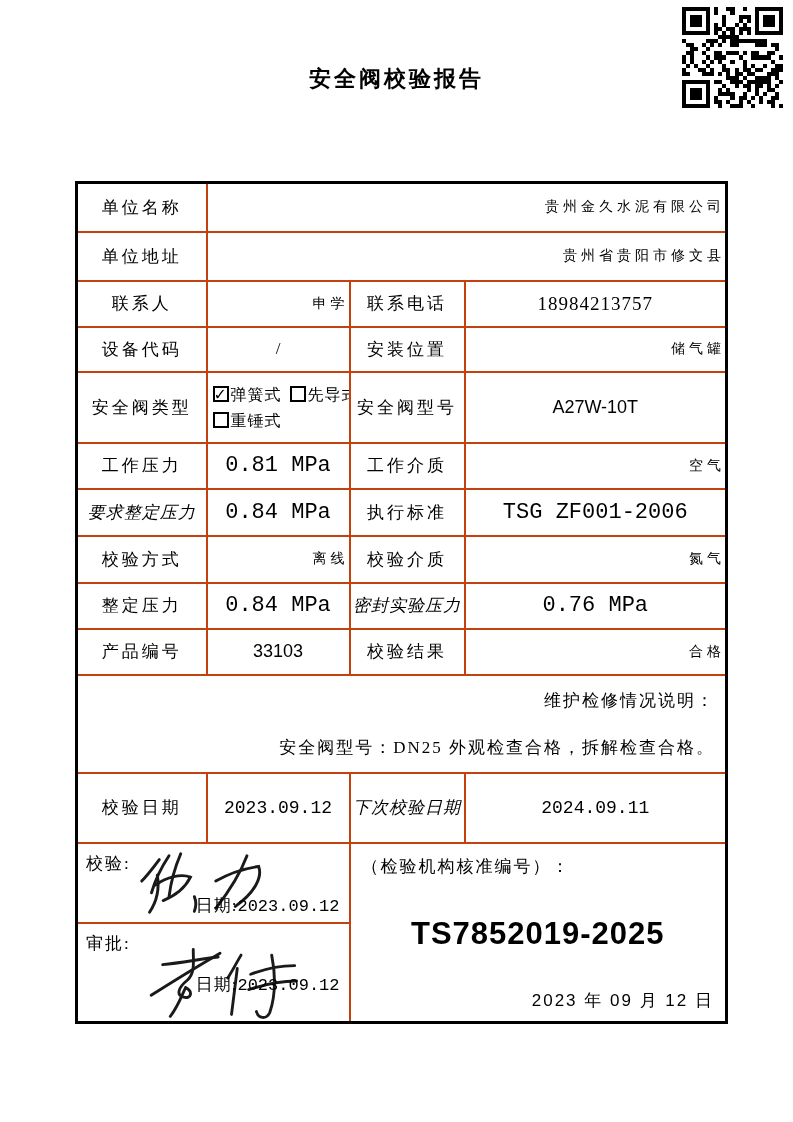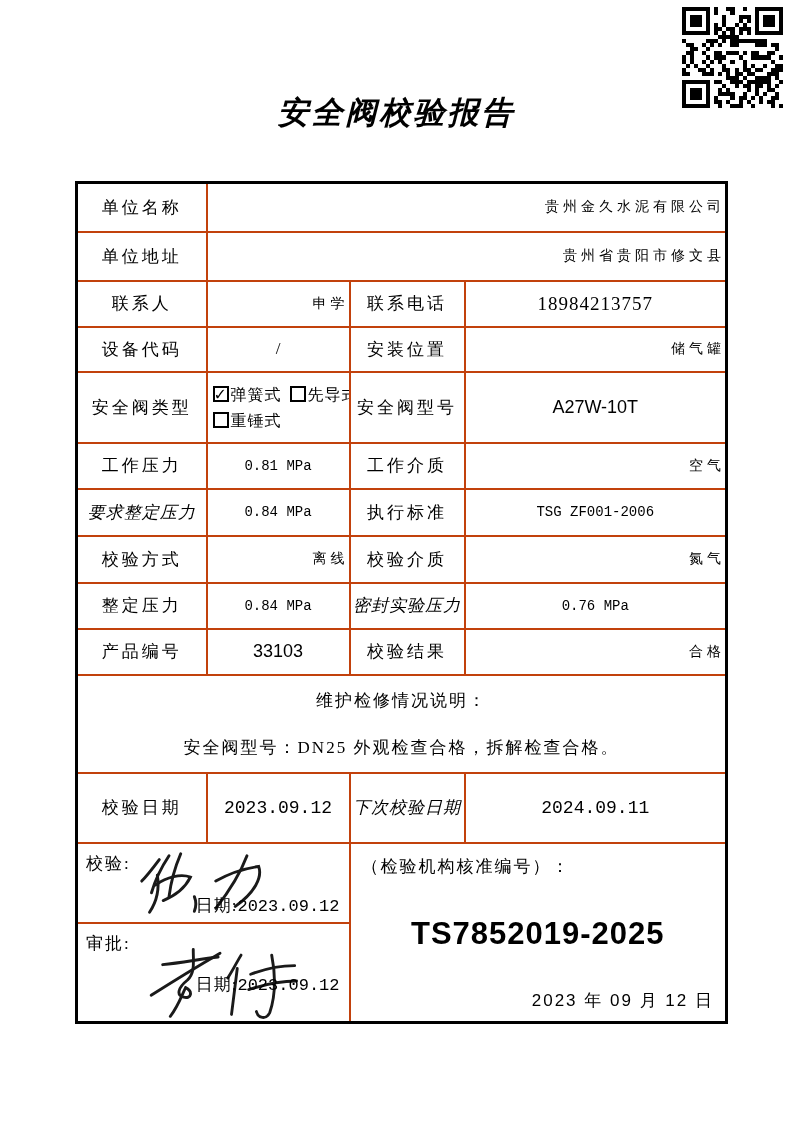--- a/index.html
+++ b/index.html
@@ -1,22 +1,22 @@
 <!DOCTYPE html>
 <html><head>
 <meta charset="utf-8">
 <style>
   html,body{margin:0;padding:0;background:#fff;}
   .page{
     position:relative;width:793px;height:1122px;background:#fff;overflow:hidden;
     font-family:"Liberation Serif","DejaVu Serif",serif;color:#000;
   }
   .title{
-    position:absolute;top:92px;left:0;width:100%;text-align:center;
-    font-size:31px;font-weight:bold;letter-spacing:3px;margin:0;font-style:italic;
+    position:absolute;top:64px;left:0;width:100%;text-align:center;
+    font-size:22px;font-weight:bold;letter-spacing:3px;margin:0;
   }
   .report-no{
     position:absolute;top:147px;right:133px;font-size:17px;letter-spacing:1px;
   }
   .report-no .mono{font-size:17px;}
   .qr{position:absolute;top:7px;right:7px;width:107px;height:101px;}
   .qr svg{width:100%;height:100%;display:block;}
 
   table.report{
     position:absolute;left:75px;top:181px;width:650px;
@@ -24,39 +24,39 @@
   }
   td{
     border:2px solid #c2410c;text-align:center;vertical-align:middle;
     font-size:17px;padding:0;overflow:hidden;
   }
   .lbl{letter-spacing:3px;}
   .ls1{letter-spacing:1px;font-style:italic;}
   .cn{letter-spacing:4px;font-size:14px;text-align:right;}
   .mono{font-family:"Liberation Mono","DejaVu Sans Mono",monospace;letter-spacing:0;}
   .sans{font-family:"Liberation Sans","DejaVu Sans",sans-serif;letter-spacing:0;}
-  .val-mono{font-size:14px;}
+  .val-mono{font-size:22px;}
   .val-sans{font-size:18px;}
   .phone{font-size:19px;letter-spacing:1px;}
 
   
   .cb-cell{text-align:left;padding:3px 2px 2px 5px;font-size:16px;letter-spacing:1px;}
   .cb-line{line-height:26px;white-space:nowrap;}
   .cb-opt{margin-right:8px;}
   .cb{
     display:inline-block;width:12px;height:12px;border:2px solid #000;
     position:relative;vertical-align:-2px;margin-right:2px;
   }
   .cb.checked::after{
     content:"\2713";position:absolute;left:-1px;top:-6px;
     font-size:16px;font-weight:bold;font-family:"DejaVu Sans",sans-serif;
   }
 
   
-  .maint-cell{text-align:center;vertical-align:top;padding:13px 16px;letter-spacing:2px;margin-left:40px;}
+  .maint-cell{text-align:right;vertical-align:top;padding:13px 10px;letter-spacing:2px;margin-left:40px;}
   .maint-note{margin-top:24px;}
 
   
   .sig-cell{position:relative;text-align:left;vertical-align:top;padding:8px 8px;}
   .sig-label{font-size:17px;letter-spacing:2px;}
   .sig{position:absolute;stroke:#1a1a1a;fill:none;stroke-width:3;stroke-linecap:round;}
   .sig-xu{left:50px;top:2px;width:160px;height:76px;}
   .sig-li{left:58px;top:12px;width:170px;height:88px;}
   .sig-date{position:absolute;right:9px;font-size:17px;letter-spacing:1px;white-space:nowrap;}
   .sig-date .mono{font-size:17px;}

